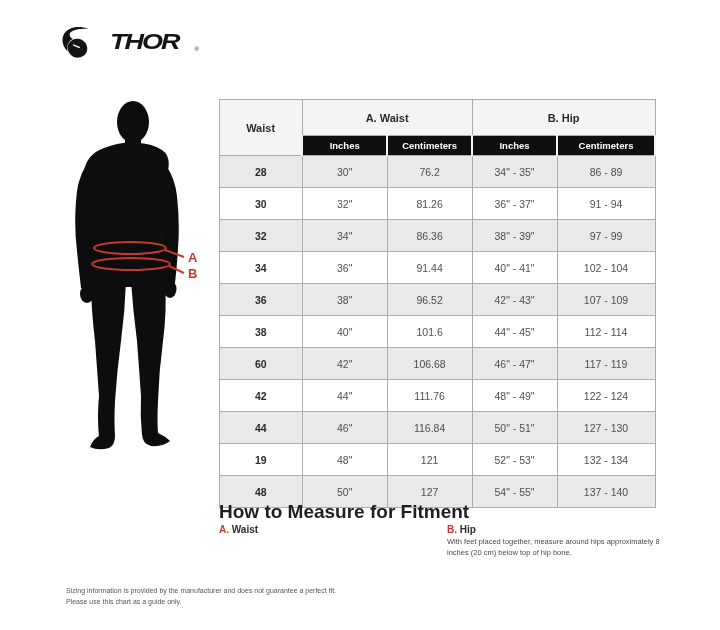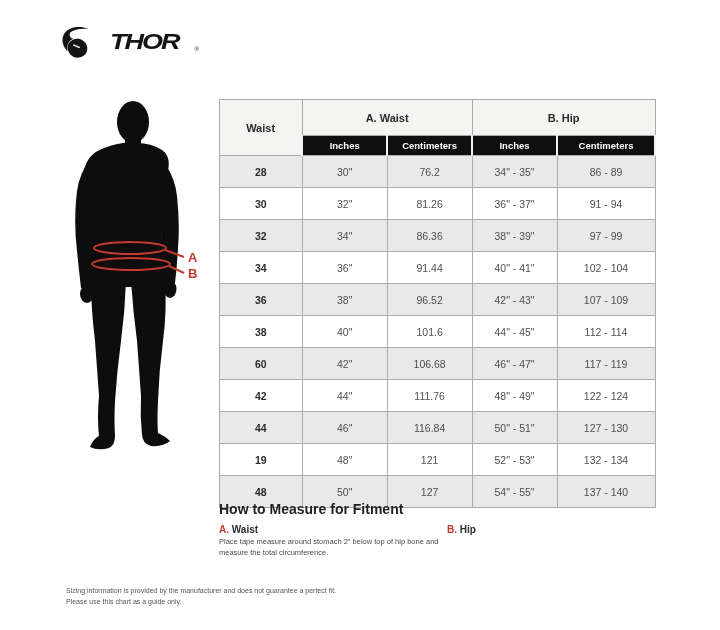--- a/index.html
+++ b/index.html
@@ -37,21 +37,21 @@
   .size-table th.size-head{background:#f4f4f2;font-size:11px;font-weight:bold;color:#2b2b2b;}
   .size-table th.sub{
     background:#0f0f0f;color:#ffffff;font-size:9.5px;font-weight:bold;height:17px;
     border-left:2px solid #f2f2f2;border-right:2px solid #f2f2f2;text-align:center;
   }
   .size-table td{height:29px;font-size:10.5px;color:#4f4f4f;background:#ffffff;}
   .size-table td.size-cell{font-weight:bold;color:#2b2b2b;}
   .size-table tbody tr:nth-child(odd) td{background:#e9e9e9;}
   
   .measure-title{
-    position:absolute;left:219px;top:501px;font-size:14px;font-weight:bold;color:#1f1f1f;
+    position:absolute;left:219px;top:501px;font-size:19px;font-weight:bold;color:#1f1f1f;
   }
   .measure-block{position:absolute;top:524px;}
   .measure-block.waist{left:219px;width:224px;}
   .measure-block.hip{left:447px;width:214px;}
   .measure-block .head{font-size:10px;font-weight:bold;color:#2b2b2b;margin-bottom:2px;}
   .measure-block .head .key{color:#c43a2e;}
   .measure-block p{margin:0;font-size:7.5px;line-height:1.45;color:#4a4a4a;}
   
   .disclaimer{position:absolute;left:66px;top:586px;font-size:7px;line-height:1.5;color:#555;}
 </style>
@@ -198,26 +198,26 @@
     </tbody>
 </table>
 
 <div class="measure-title">How to Measure for Fitment</div>
 
 <div class="measure-block waist">
   <div class="head">
     <span class="key">A.</span>
     <span>Waist</span>
   </div>
-  <p>Place tape measure around stomach 2" below top of hip bone and measure the total circumference.</p>
 </div>
 
 <div class="measure-block hip">
   <div class="head">
     <span class="key">B.</span>
     <span>Hip</span>
   </div>
+  <p>With feet placed together, measure around hips approximately 8 inches (20 cm) below top of hip bone.</p>
 </div>
 
 <div class="disclaimer">
   <div>Sizing information is provided by the manufacturer and does not guarantee a perfect fit.</div>
   <div>Please use this chart as a guide only.</div>
 </div>
 
 </body></html>

